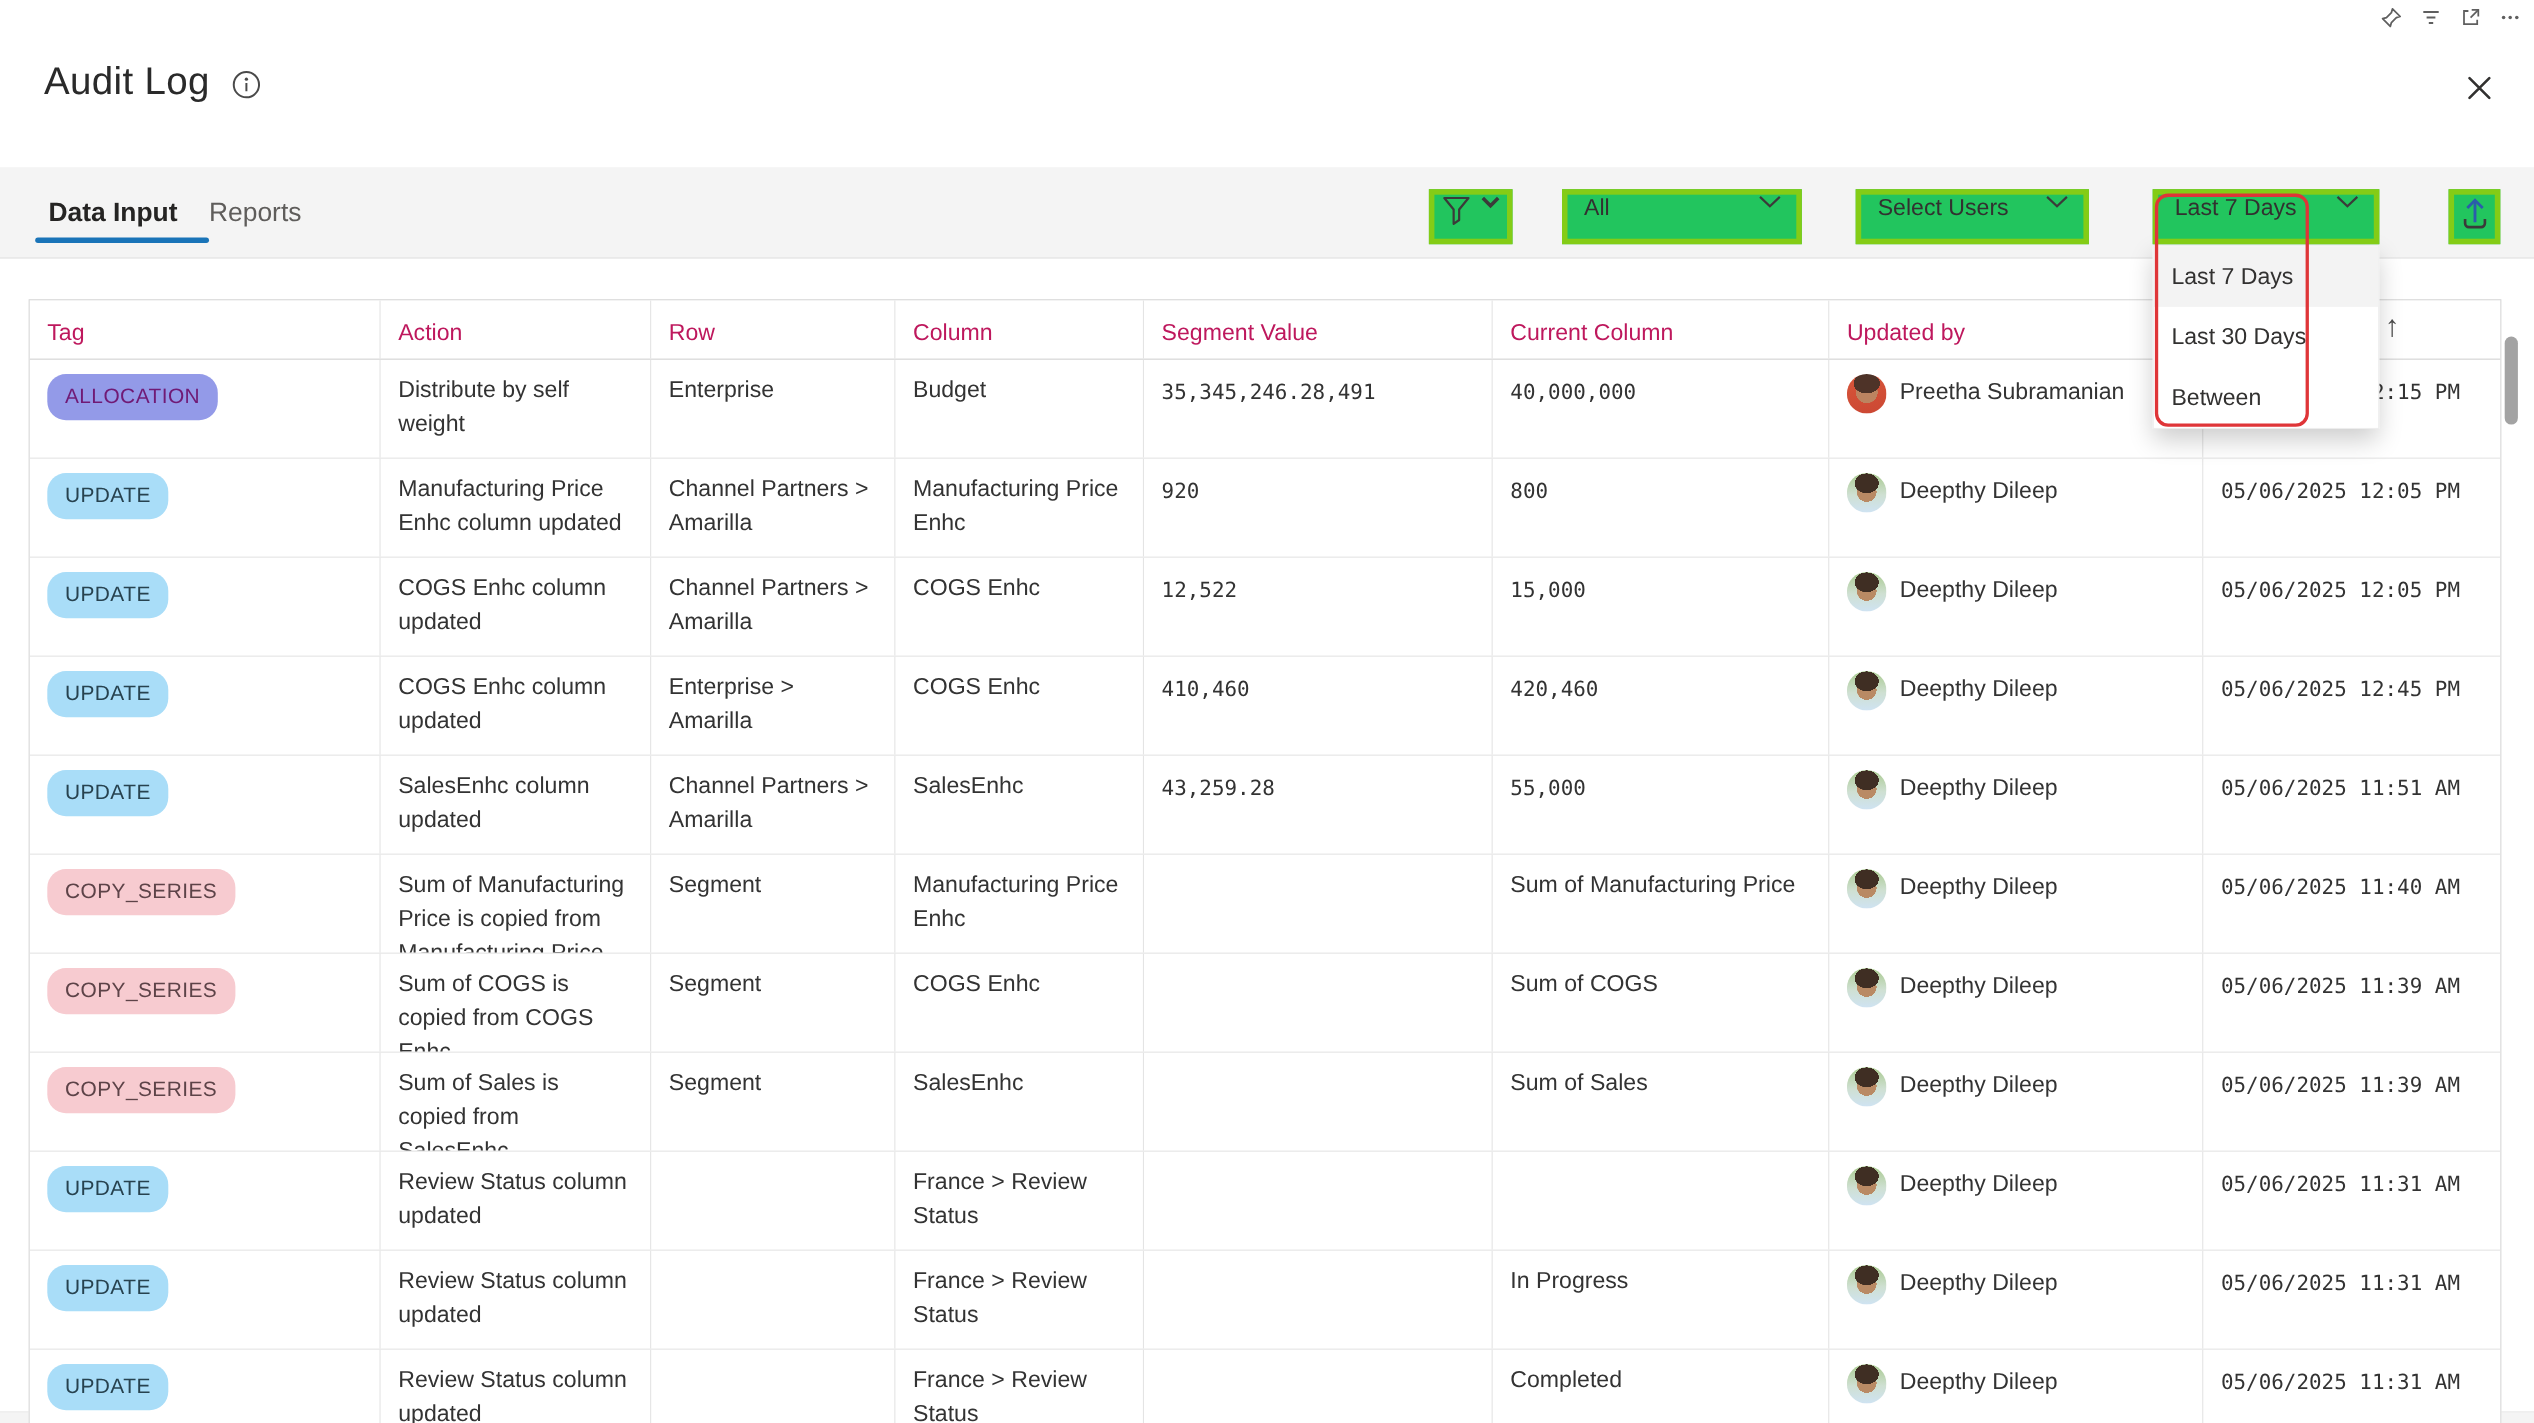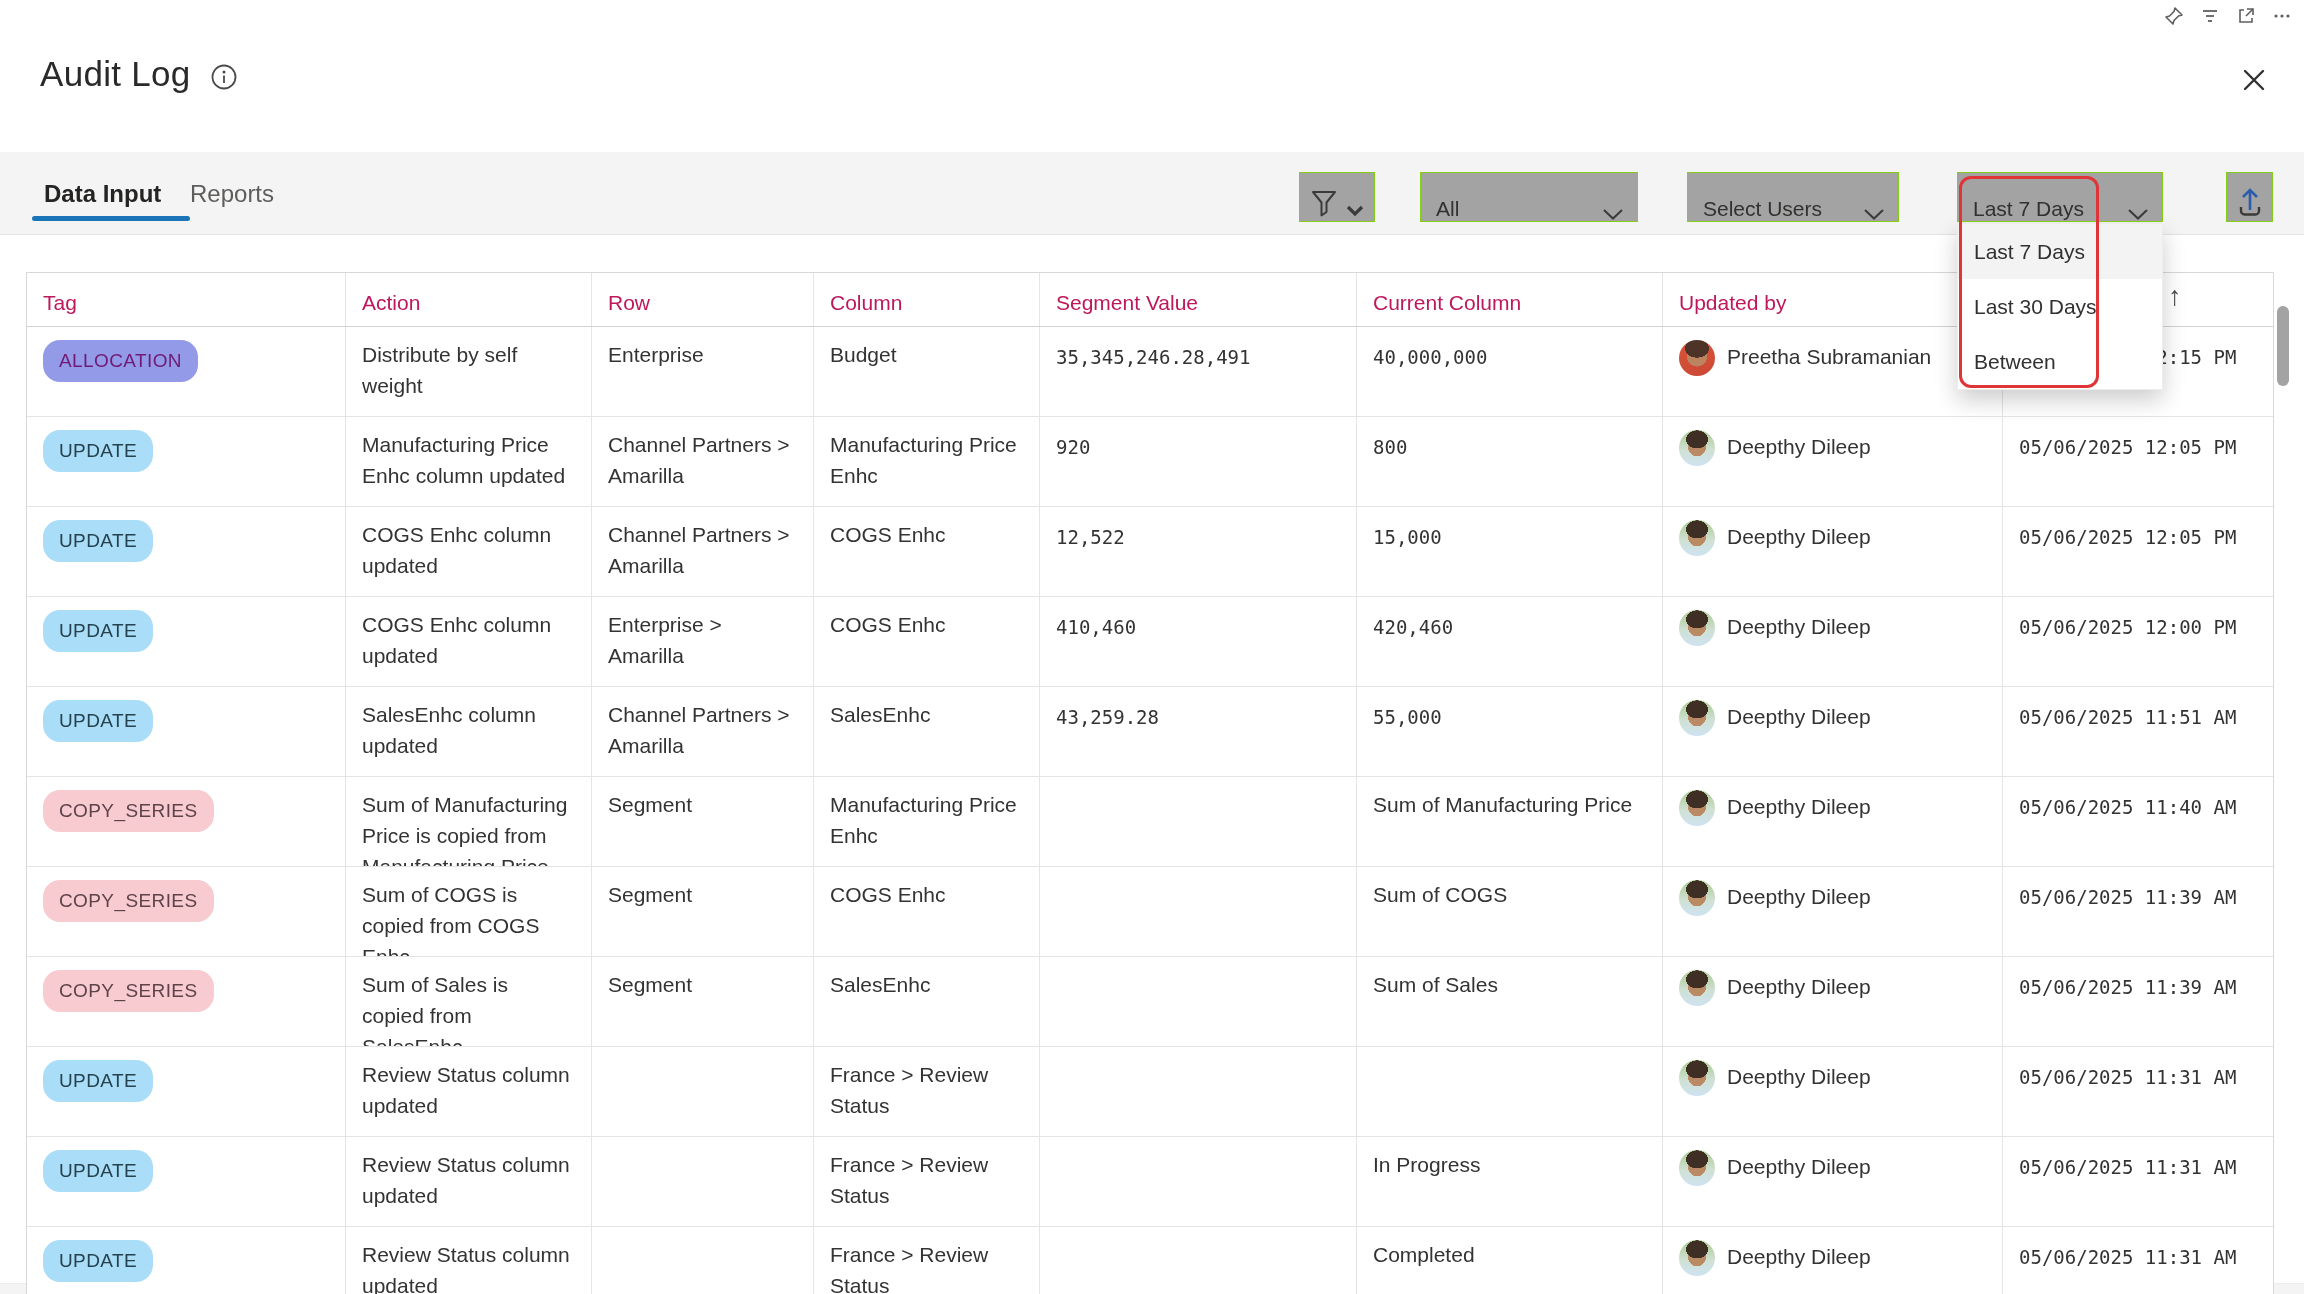--- a/index.html
+++ b/index.html
@@ -13,21 +13,21 @@
   
   .page-title{position:absolute;left:40px;top:54px;font-size:35px;color:#2a2a2a;letter-spacing:.3px;}
   .info-btn{position:absolute;left:210px;top:63px;cursor:pointer;}
   .close-btn{position:absolute;left:2236px;top:62px;cursor:pointer;}
   
   .toolbar{position:absolute;left:0;top:152px;width:2304px;height:82px;background:#f4f4f4;border-bottom:1px solid #e2e2e2;}
   .tab{position:absolute;top:180px;font-size:24px;cursor:pointer;}
   .tab.active{font-weight:bold;color:#252423;}
   .tab.inactive{color:#5f5d5b;}
   .tab-underline{position:absolute;left:32px;top:216px;width:158px;height:5px;border-radius:3px;background:var(--accent-blue,#1a74b8);}
-  .ctl{position:absolute;top:172px;height:50px;background:#a3a3a3;border:1px solid #84cc16;box-sizing:border-box;display:flex;align-items:flex-end;cursor:pointer;}
+  .ctl{position:absolute;top:172px;height:50px;background:#22c55e;border:5px solid #84cc16;box-sizing:border-box;display:flex;align-items:flex-start;cursor:pointer;}
   .ctl .val{font-size:21px;color:#323130;padding-left:15px;flex:1;white-space:nowrap;}
   .ctl .chev{padding-right:13px;display:flex;align-items:center;}
   .funnel-btn{left:1299px;width:76px;justify-content:center;gap:9px;}
   .dd-all{left:1420px;width:218px;}
   .dd-users{left:1687px;width:212px;}
   .dd-date{left:1957px;width:206px;z-index:55;}
   .export-btn{left:2226px;width:47px;justify-content:center;}
   
   .date-menu{position:absolute;left:1957px;top:223px;width:206px;background:#fff;z-index:50;
     box-shadow:0 10px 22px rgba(0,0,0,.20);border:1px solid #ededed;box-sizing:border-box;}
@@ -221,21 +221,21 @@
         <div class="tc" style="width: 319px; flex: 0 0 319px;"><span class="badge badge-update">UPDATE</span></div>
         <div class="tc" style="width: 246px; flex: 0 0 246px;">COGS Enhc column updated</div>
         <div class="tc" style="width: 222px; flex: 0 0 222px;">Enterprise &gt; Amarilla</div>
         <div class="tc" style="width: 226px; flex: 0 0 226px;">COGS Enhc</div>
         <div class="tc mono" style="width: 317px; flex: 0 0 317px;">410,460</div>
         <div class="tc mono" style="width: 306px; flex: 0 0 306px;">420,460</div>
         <div class="tc user-cell" style="width: 340px; flex: 0 0 340px;">
           <span class="avatar avatar-deepthy"></span>
           <span class="user-name">Deepthy Dileep</span>
         </div>
-        <div class="tc mono" style="width: 270px; flex: 0 0 270px;">05/06/2025 12:00 PM</div>
+        <div class="tc mono" style="width: 270px; flex: 0 0 270px;">05/06/2025 12:45 PM</div>
       </div>
       <div class="trow tbody-row">
         <div class="tc" style="width: 319px; flex: 0 0 319px;"><span class="badge badge-update">UPDATE</span></div>
         <div class="tc" style="width: 246px; flex: 0 0 246px;">SalesEnhc column updated</div>
         <div class="tc" style="width: 222px; flex: 0 0 222px;">Channel Partners &gt; Amarilla</div>
         <div class="tc" style="width: 226px; flex: 0 0 226px;">SalesEnhc</div>
         <div class="tc mono" style="width: 317px; flex: 0 0 317px;">43,259.28</div>
         <div class="tc mono" style="width: 306px; flex: 0 0 306px;">55,000</div>
         <div class="tc user-cell" style="width: 340px; flex: 0 0 340px;">
           <span class="avatar avatar-deepthy"></span>

